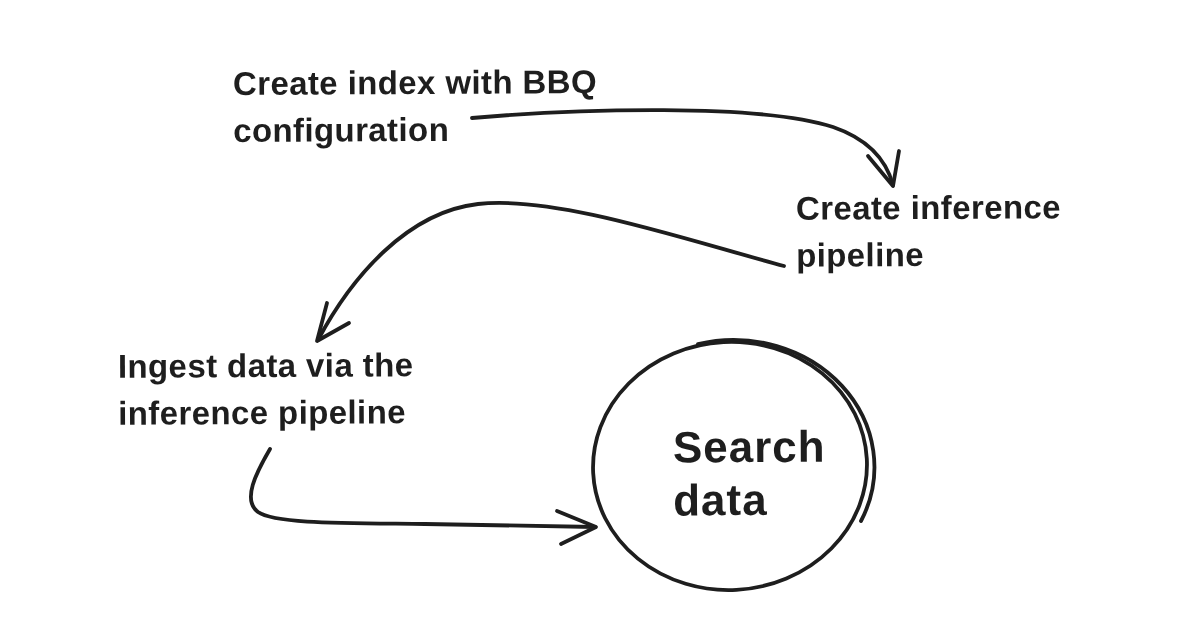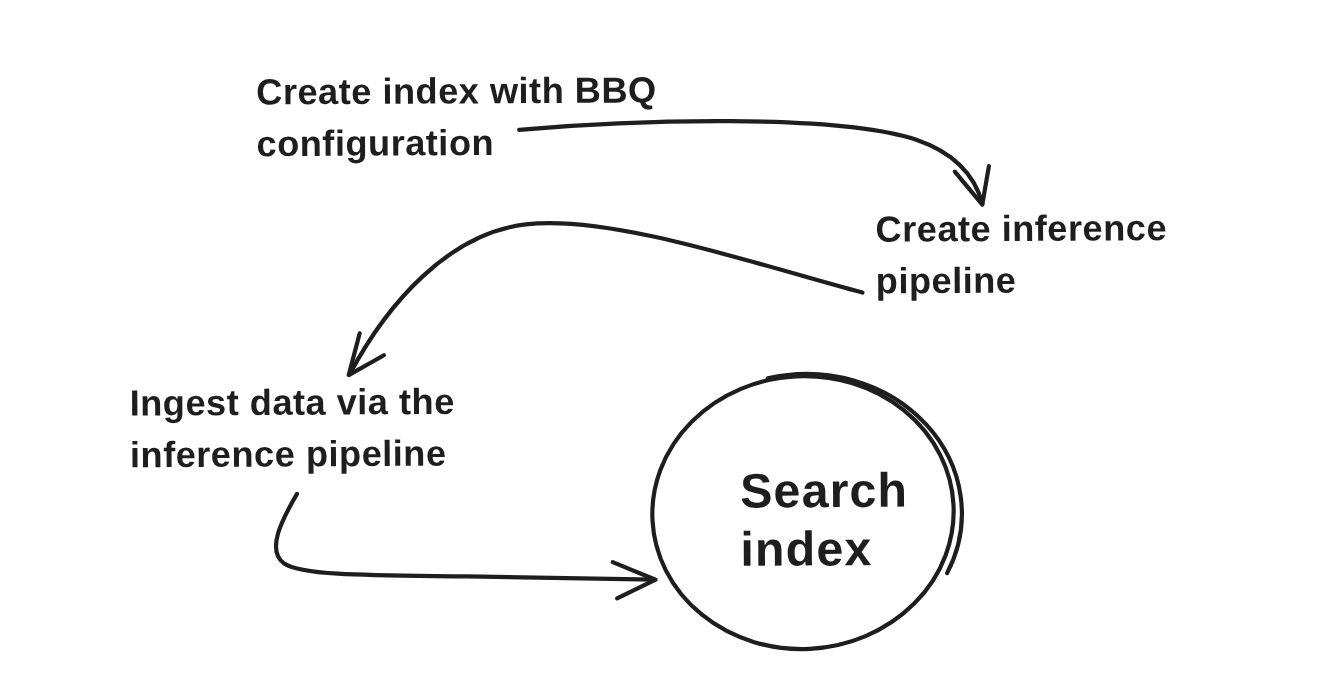--- a/index.html
+++ b/index.html
@@ -91,16 +91,16 @@
     <span class="line">pipeline</span>
   </div>
 
   <div class="label" style="left:118px; top:342px;">
     <span class="line">Ingest data via the</span>
     <span class="line">inference pipeline</span>
   </div>
 
   <div class="label big" style="left:637px; top:420px;">
     <span class="line">Search</span>
-    <span class="line">index</span>
+    <span class="line">data</span>
   </div>
 
 </div>
 
 </body></html>

